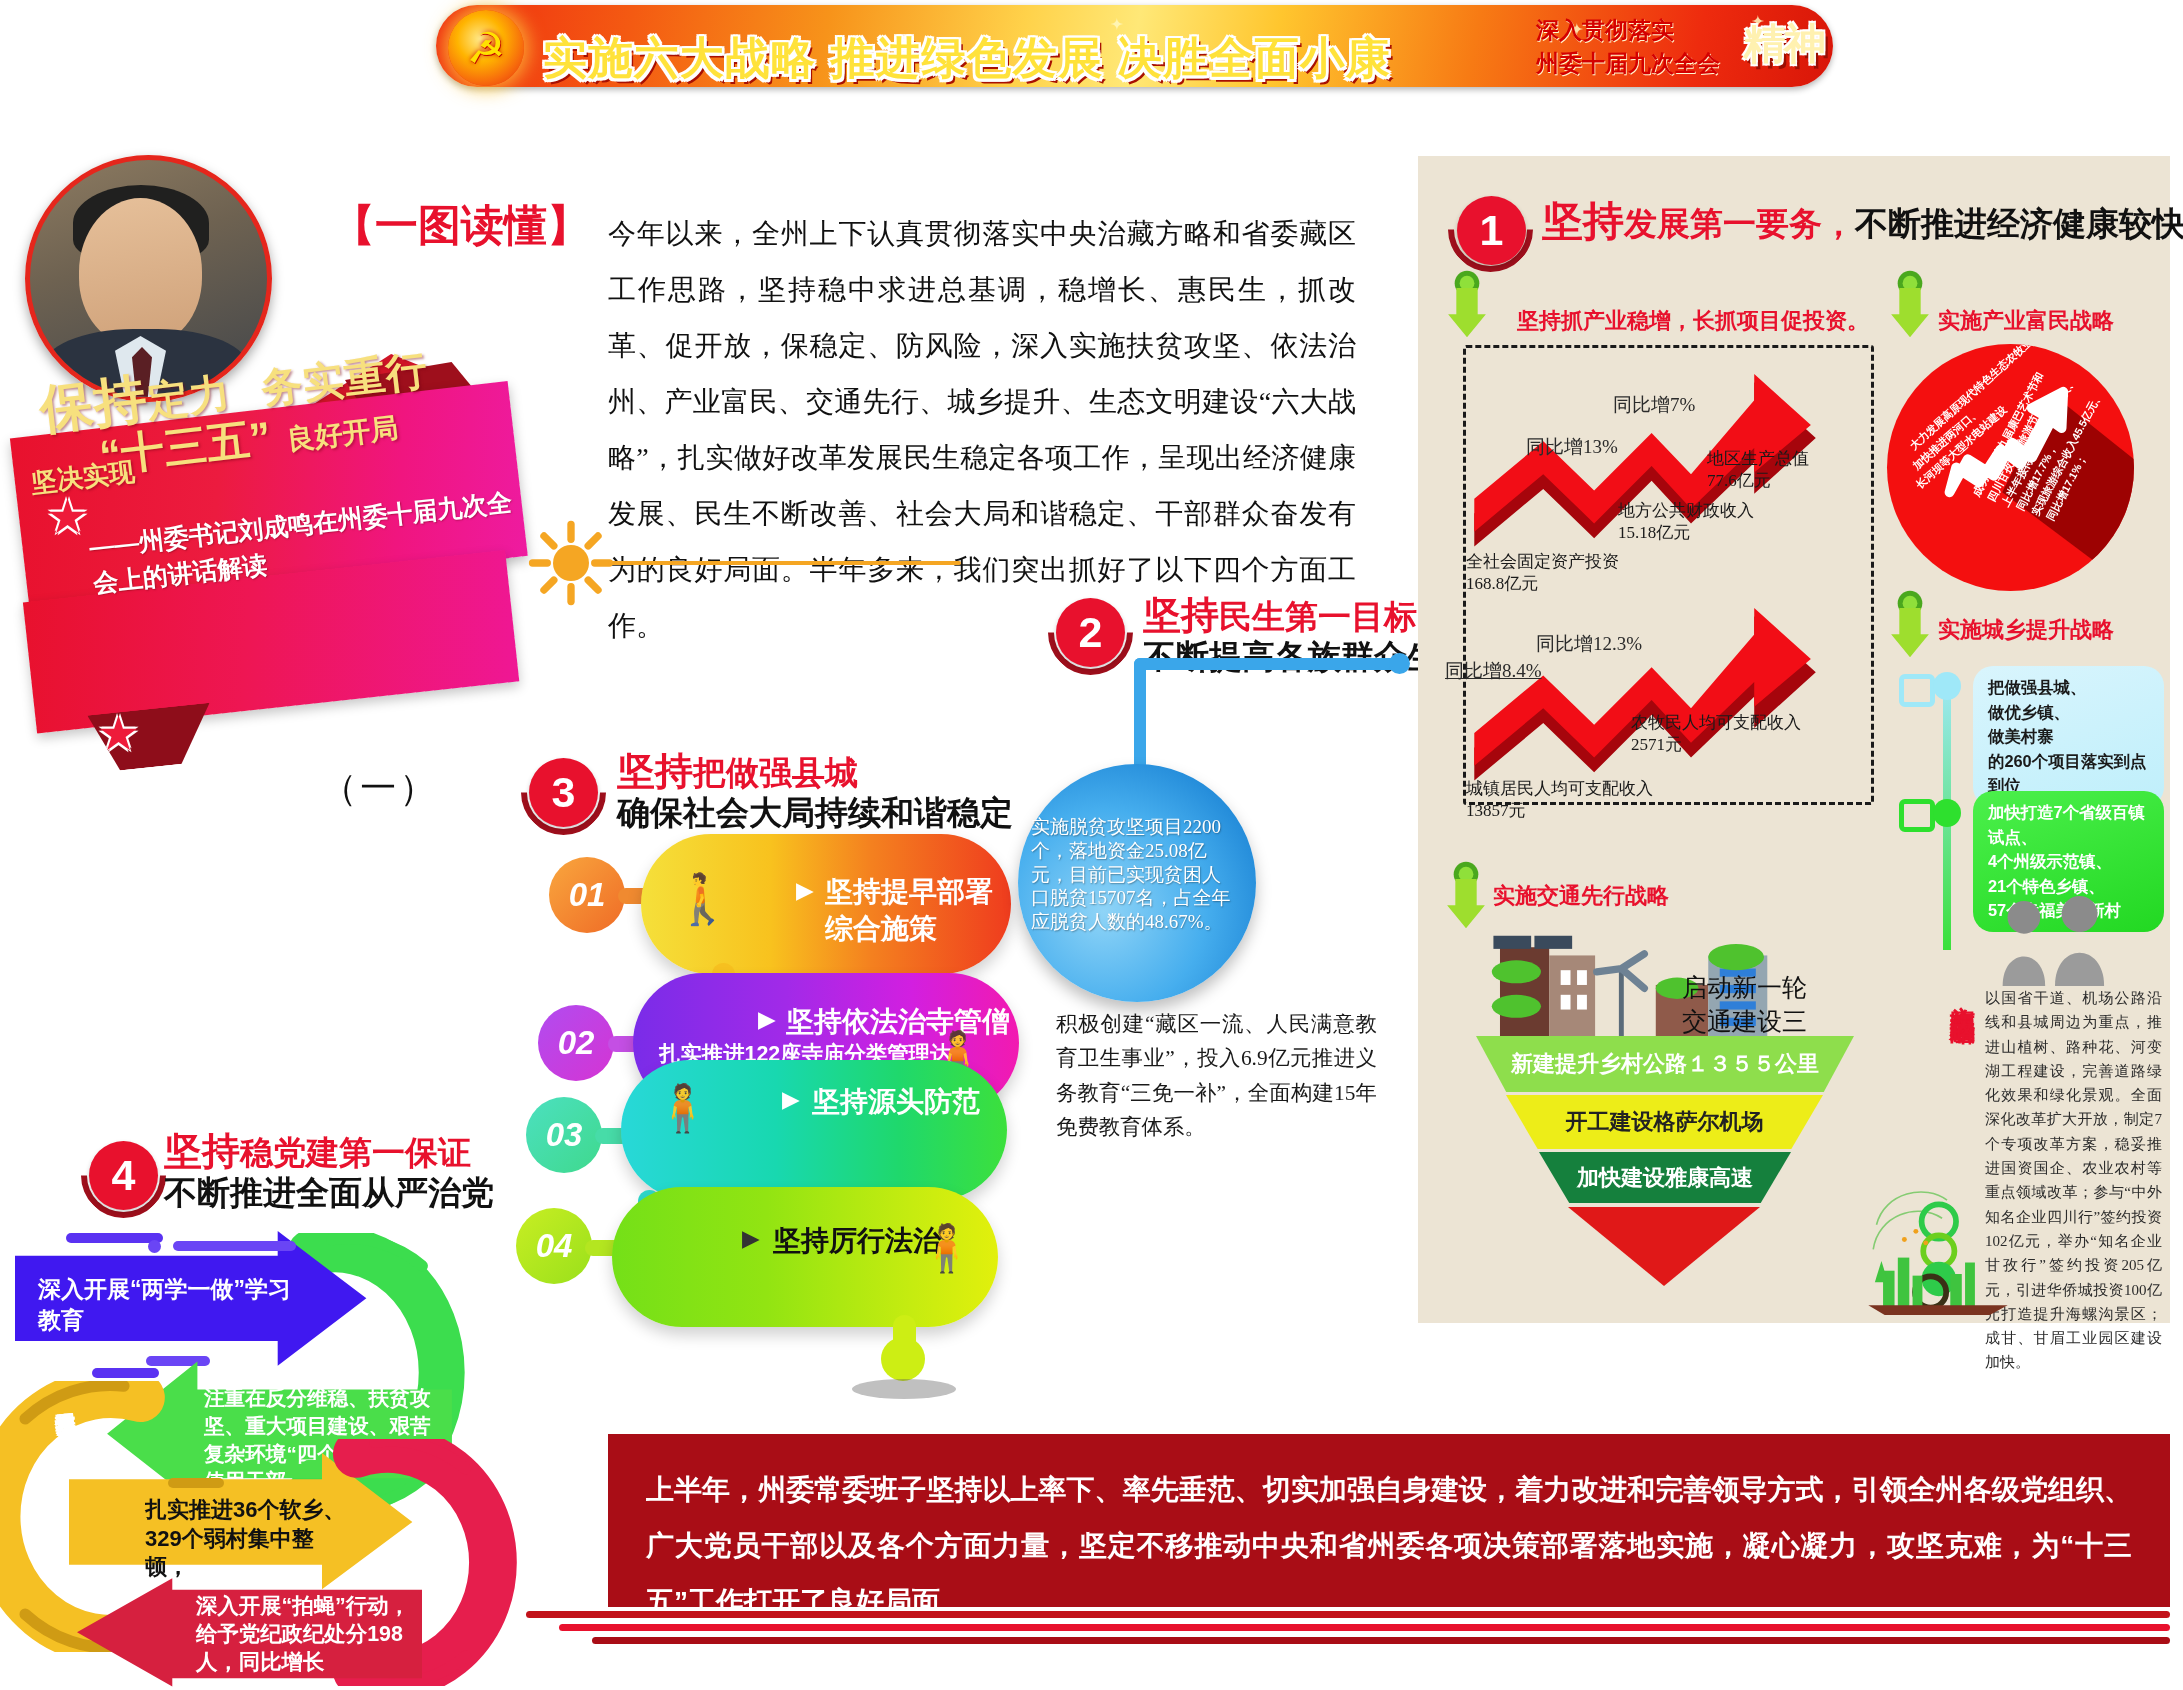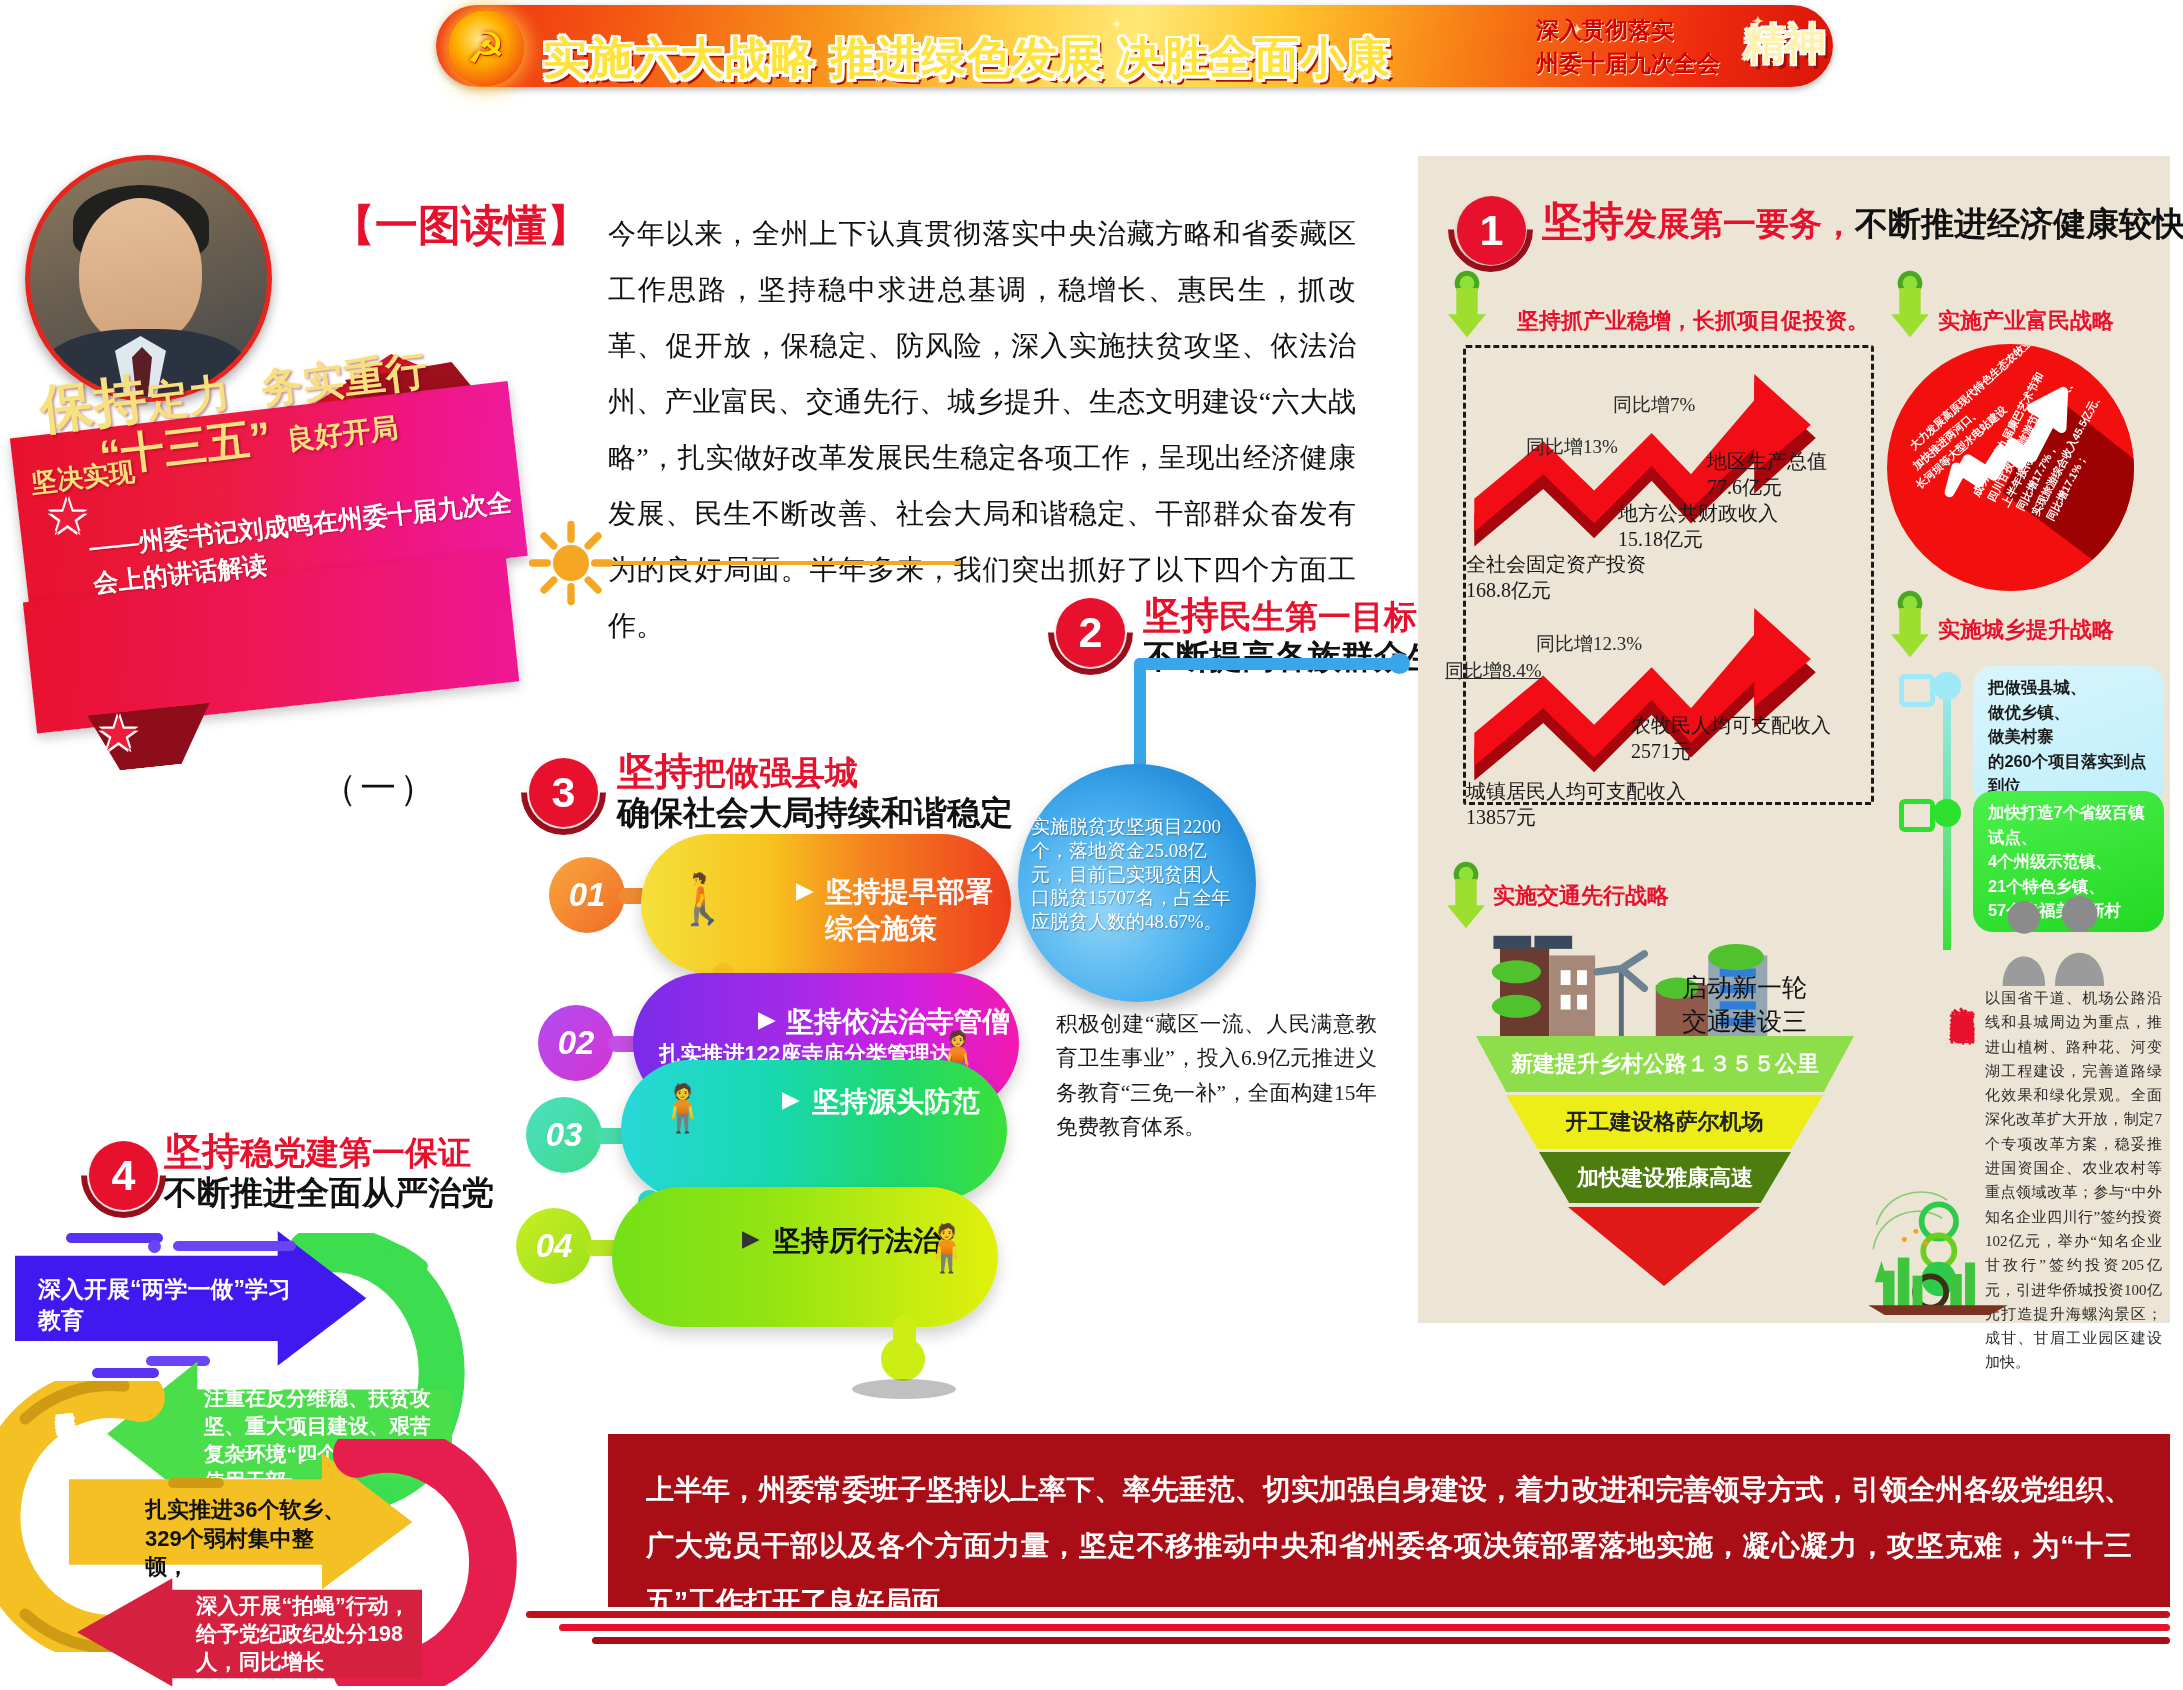--- a/index.html
+++ b/index.html
@@ -205,21 +205,21 @@
     background:#ece4d4;
   }
   .strategy-label{
     position:absolute; color:#e8112d; font-size:22px; font-weight:bold; white-space:nowrap;
   }
   #chart-box{
     left:1463px; top:345px; width:411px; height:460px;
     border:3.3px dashed #1a1a1a; border-radius:3.3px;
   }
   .growth-label{ position:absolute; font-size:19px; color:#2b2b2b; font-family:"Liberation Serif","DejaVu Serif",serif; white-space:nowrap;}
-  .metric-label{ position:absolute; font-size:20px; color:#1a1a1a; line-height:1.3; font-family:"Liberation Serif","DejaVu Serif",serif; white-space:nowrap;}
+  .metric-label{ position:absolute; font-size:17px; color:#1a1a1a; line-height:1.3; font-family:"Liberation Serif","DejaVu Serif",serif; white-space:nowrap;}
 
   #red-circle{
     left:1887px; top:344px; width:247px; height:247px; border-radius:50%;
     background:#f40f0f; overflow:hidden;
   }
   .rc-text{ position:absolute; color:#fff; font-size:10.7px; white-space:nowrap; font-weight:bold;}
 
   .bubble{ position:absolute; border-radius:20px; padding:9px 15px; font-size:16.4px; font-weight:bold; line-height:1.5; color:#1a1a1a;}
   .tl-dot{ position:absolute; border-radius:50%; }
   .tl-line{ position:absolute; width:8.2px; }
@@ -527,21 +527,21 @@
     <rect x="12" y="142" width="350" height="8" fill="#5a3a2e"></rect>
   </svg>
 </div>
 <div class="abs" style="left:1682px;top:970px;font-size:25px;line-height:1.36;color:#111;">
   <div>启动新一轮</div>
     <div>交通建设三</div>
     <div>年集中攻坚</div>
 </div>
 <div class="abs tri-band" style="left:1476px;top:1036px;width:378px;height:56px;background:#8ede4c;clip-path:polygon(0 0,100% 0,92% 100%,8% 100%);font-size:22px;">新建提升乡村公路１３５５公里</div>
 <div class="abs tri-band" style="left:1506px;top:1095px;width:317px;height:54px;background:#eded18;clip-path:polygon(0 0,100% 0,90% 100%,10% 100%);color:#222;font-size:22px;">开工建设格萨尔机场</div>
-<div class="abs tri-band" style="left:1539px;top:1152px;width:252px;height:51px;background:#4d7c0f;clip-path:polygon(0 0,100% 0,88% 100%,12% 100%);font-size:22px;">加快建设雅康高速</div>
+<div class="abs tri-band" style="left:1539px;top:1152px;width:252px;height:51px;background:#15803d;clip-path:polygon(0 0,100% 0,88% 100%,12% 100%);font-size:22px;">加快建设雅康高速</div>
 <div class="abs tri-band" style="left:1568px;top:1207px;width:192px;height:79px;background:#e01818;clip-path:polygon(0 0,100% 0,50% 100%);"></div>
 
 <div class="abs" id="eco-vert">实施生态文明建设战略</div>
 <div class="abs" id="eco-body">以国省干道、机场公路沿线和县城周边为重点，推进山植树、路种花、河变湖工程建设，完善道路绿化效果和绿化景观。全面深化改革扩大开放，制定7个专项改革方案，稳妥推进国资国企、农业农村等重点领域改革；参与“中外知名企业四川行”签约投资102亿元，举办“知名企业甘孜行”签约投资205亿元，引进华侨城投资100亿元打造提升海螺沟景区；成甘、甘眉工业园区建设加快。</div>
 <div class="abs" style="left:1868px;top:1151px;">
   <svg width="140" height="164" viewBox="0 0 170 200">
     <g stroke="#5ac24a" stroke-width="2" fill="none" opacity=".7">
       <path d="M10 90 C20 50 70 40 96 60"></path>
         <path d="M6 120 C12 78 60 62 90 82"></path>
     </g>

